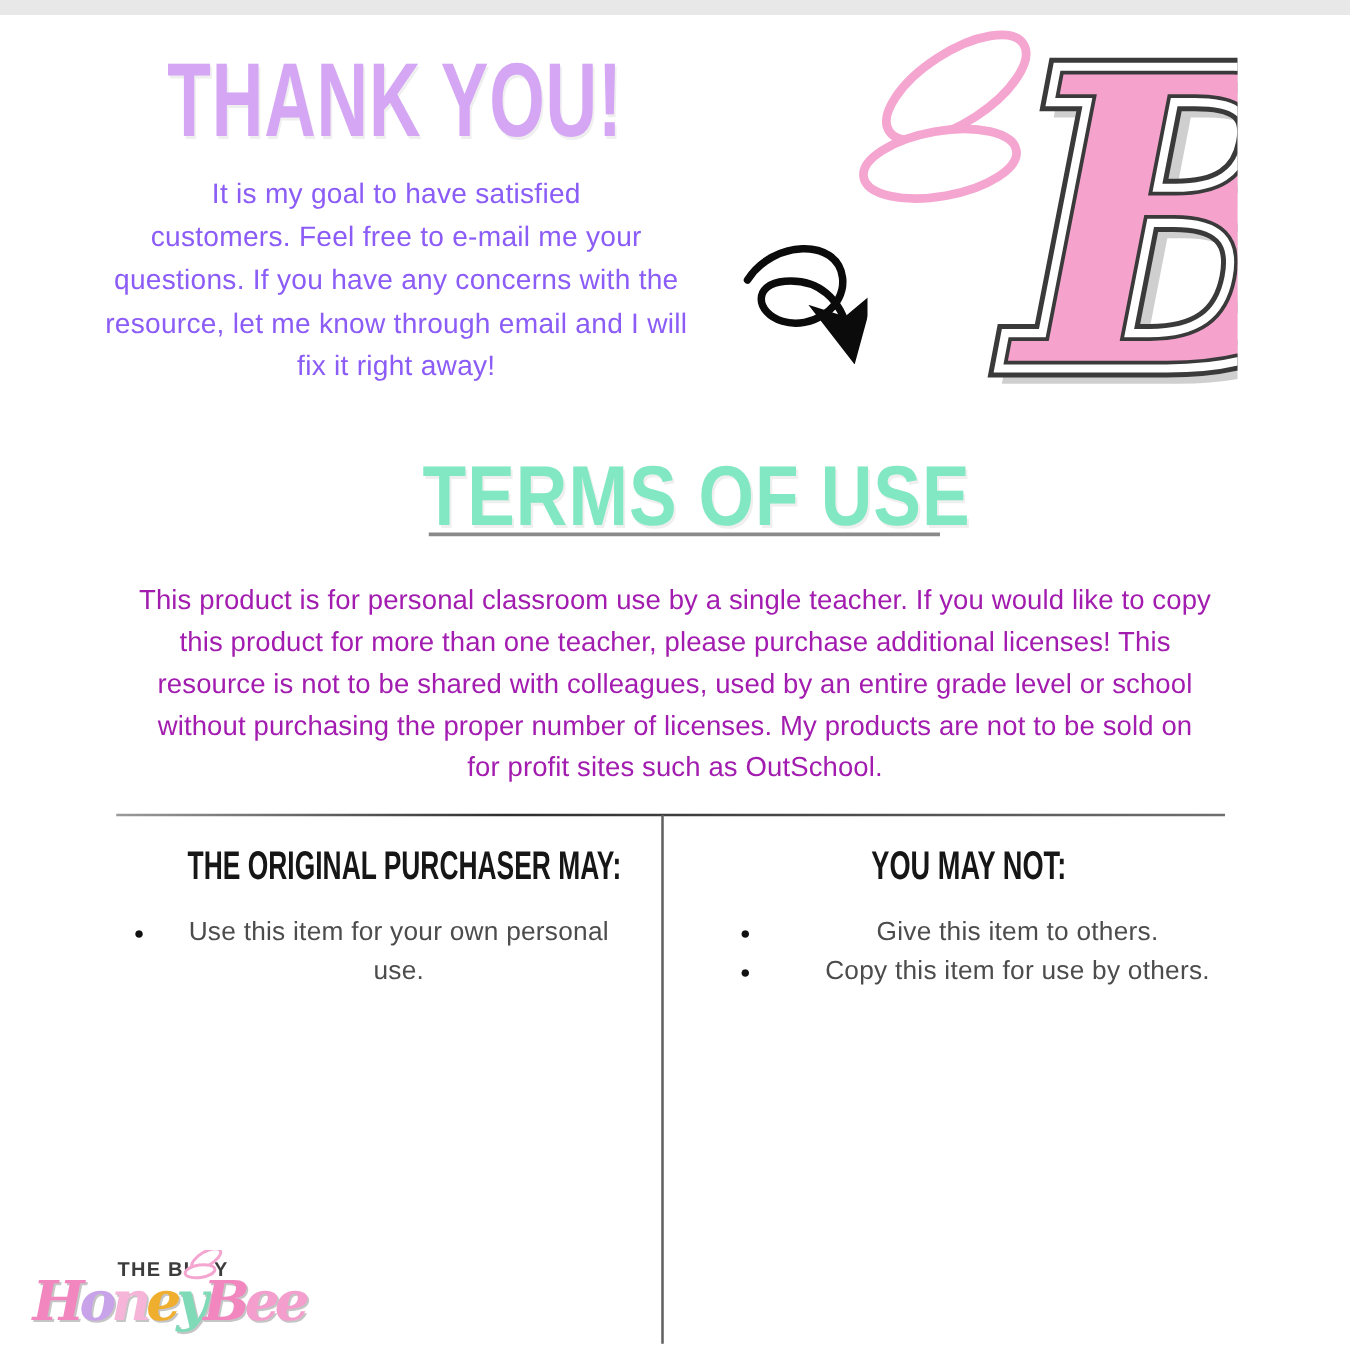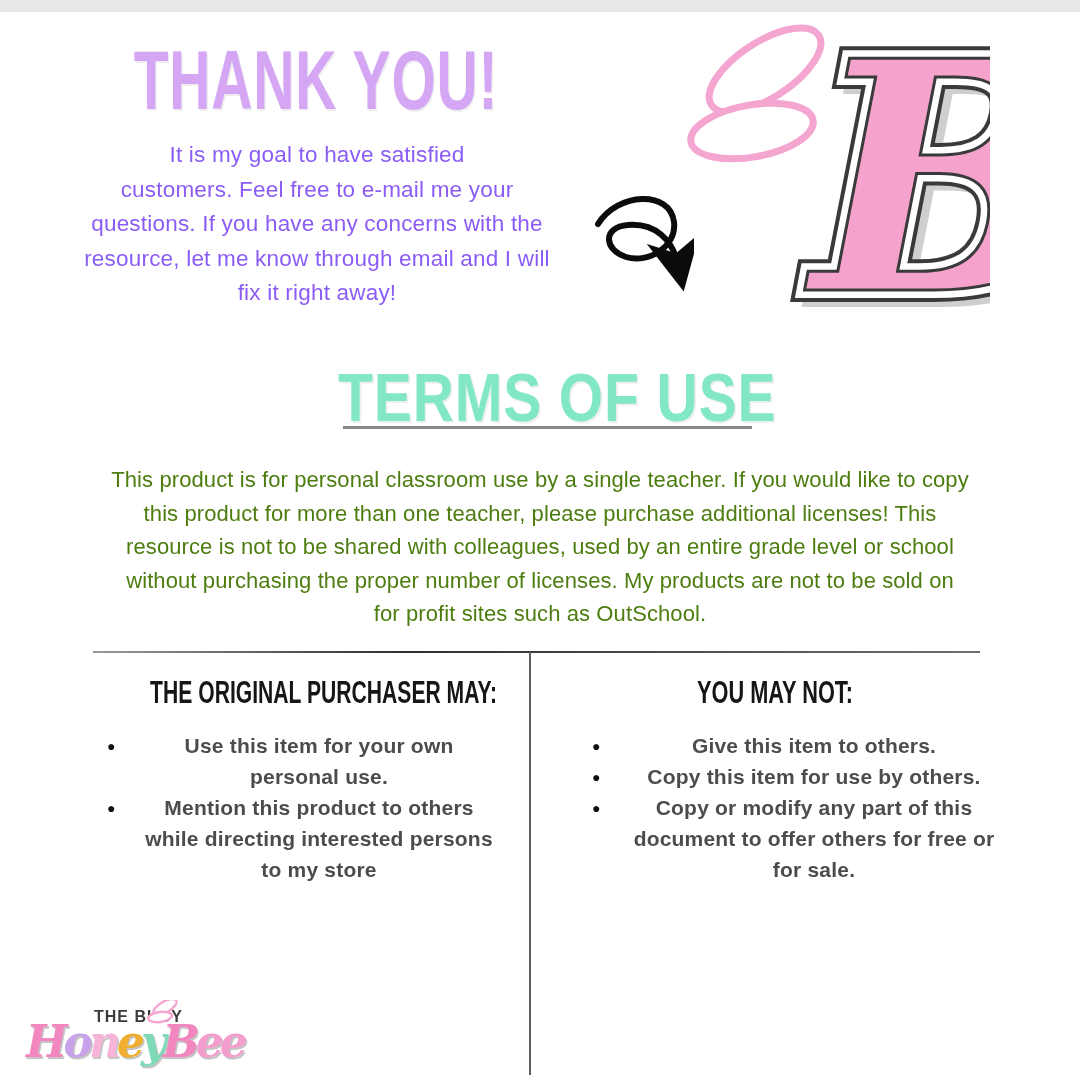--- a/index.html
+++ b/index.html
@@ -28,21 +28,21 @@
   .terms-underline { left:343px; top:414px; width:409px; height:3px; background:#8a8a8a; }
 
   
   .thank-body {
     left:55px; top:126px; width:524px; text-align:center;
     font-size:22.5px; line-height:34.5px; color:#8b5cf6;
     white-space:pre-line; letter-spacing:0.2px;
   }
   .terms-body {
     left:40px; top:451px; width:1000px; text-align:center;
-    font-size:22px; line-height:33.5px; color:#4d7c0f;
+    font-size:22px; line-height:33.5px; color:#a21caf;
     white-space:pre-line; letter-spacing:0.1px;
   }
   .email {
     left:590px; top:311px; width:460px; text-align:center;
     font-size:24px; font-weight:bold; color:#101010; letter-spacing:0.5px;
   }
 
   
   .h-divider { left:93px; top:639px; width:887px; height:2px;
     background:linear-gradient(to right,#9a9a9a,#2e2e2e 35%,#6f6f6f); }
@@ -50,21 +50,21 @@
 
   
   .col-header {
     top:662px; text-align:center; font-size:32px; font-weight:800;
     color:#161616; white-space:nowrap; transform-origin:center top;
   }
   .col-header.left  { left:77px;  width:430px; transform:scaleX(0.66); }
   .col-header.right { left:560px; width:430px; transform:scaleX(0.68); }
 
   .bullet-list { list-style:none; margin:0; padding:0;
-    font-size:21px; line-height:31px; color:#4c4c4c; letter-spacing:0.2px;font-weight:bold; }
+    font-size:21px; line-height:31px; color:#4c4c4c; letter-spacing:0.2px; }
   .bullet-list.left  { left:95px;  top:718px; width:412px; }
   .bullet-list.right { left:580px; top:718px; width:432px; }
   .bullet-list li { position:relative; text-align:center; padding:0 8px 0 44px; }
   .bullet-list li::before {
     content:"●"; position:absolute; left:12px; top:1px;
     font-size:14px; color:#111;
   }
 
   
   .b-logo-svg { left:640px; top:6px; width:350px; height:302px; }
@@ -132,28 +132,26 @@
 resource is not to be shared with colleagues, used by an entire grade level or school
 without purchasing the proper number of licenses. My products are not to be sold on
 for profit sites such as OutSchool.</div>
 
   <div class="abs h-divider"></div>
   <div class="abs v-divider"></div>
 
   <div class="abs col-header left">THE ORIGINAL PURCHASER MAY:</div>
   <ul class="abs bullet-list left">
       <li>Use this item for your own personal use.</li>
-      <li>Mention this product to others while directing interested persons to my store</li>
     </ul>
 
   <div class="abs col-header right">YOU MAY NOT:</div>
   <ul class="abs bullet-list right">
       <li>Give this item to others.</li>
       <li>Copy this item for use by others.</li>
-      <li>Copy or modify any part of this document to offer others for free or for sale.</li>
     </ul>
 
   <div class="abs brand-logo">
     <div class="brand-top">THE BUSY</div>
     <div class="brand-script"><span style="color: rgb(242, 135, 191);">H</span><span style="color: rgb(200, 163, 234);">o</span><span style="color: rgb(246, 180, 216);">n</span><span style="color: rgb(239, 174, 45);">e</span><span style="color: rgb(127, 218, 184);">y</span><span style="color: rgb(242, 135, 191);">B</span><span style="color: rgb(244, 158, 205);">e</span><span style="color: rgb(244, 158, 205);">e</span></div>
     <svg class="brand-wings-svg" viewBox="0 0 44 26">
       <ellipse cx="27" cy="7" rx="13" ry="5.5" fill="#ffffff" stroke="var(--wing_pink)" stroke-width="2.4" transform="rotate(-30 27 7)"></ellipse>
       <ellipse cx="22" cy="17" rx="12" ry="5" fill="#ffffff" stroke="var(--wing_pink)" stroke-width="2.4" transform="rotate(-8 22 17)"></ellipse>
     </svg>
   </div>

